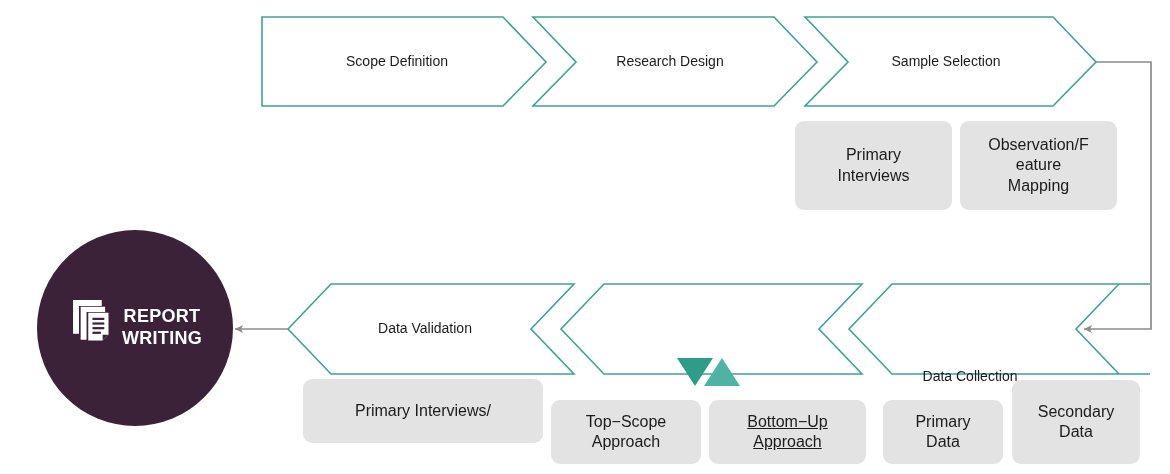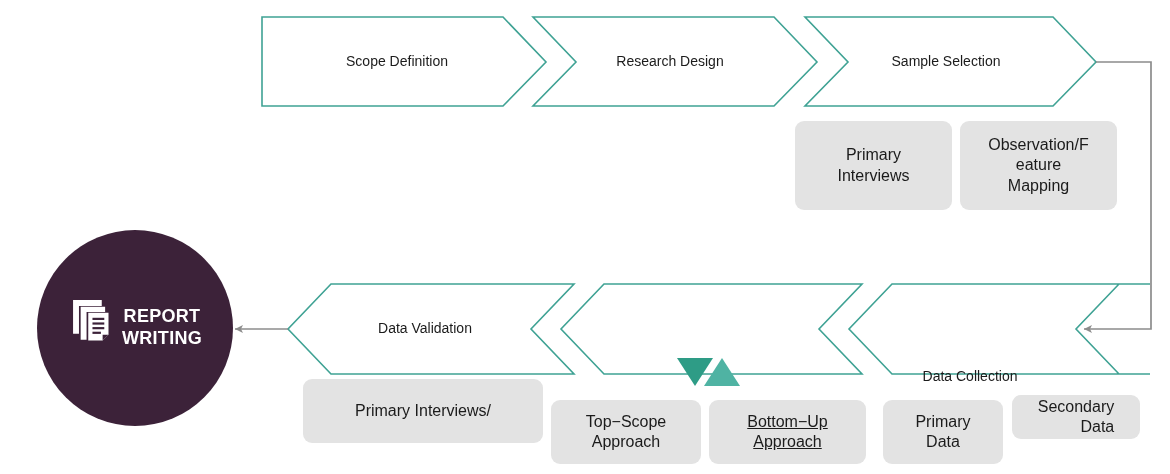--- a/index.html
+++ b/index.html
@@ -149,21 +149,21 @@
       <span>Bottom−Up</span><br>
       <span>Approach</span>
     </span>
   </div>
   <div class="tagbox" style="left:883px; top:400px; width:120px; height:64px;">
     <span>
       <span>Primary</span><br>
       <span>Data</span>
     </span>
   </div>
-  <div class="tagbox" style="left:1012px; top:395px; width:128px; height:44px;text-align:right;">
+  <div class="tagbox" style="left:1012px; top:380px; width:128px; height:84px;">
     <span>
       <span>Secondary</span><br>
       <span>Data</span>
     </span>
   </div>
 
   <div id="report-circle">
     <svg id="report-icon" viewBox="0 0 64 64">
 
       <path d="M6,6 L40,6 L40,13 L13,13 L13,46 L6,46 Z" fill="#ffffff"></path>

